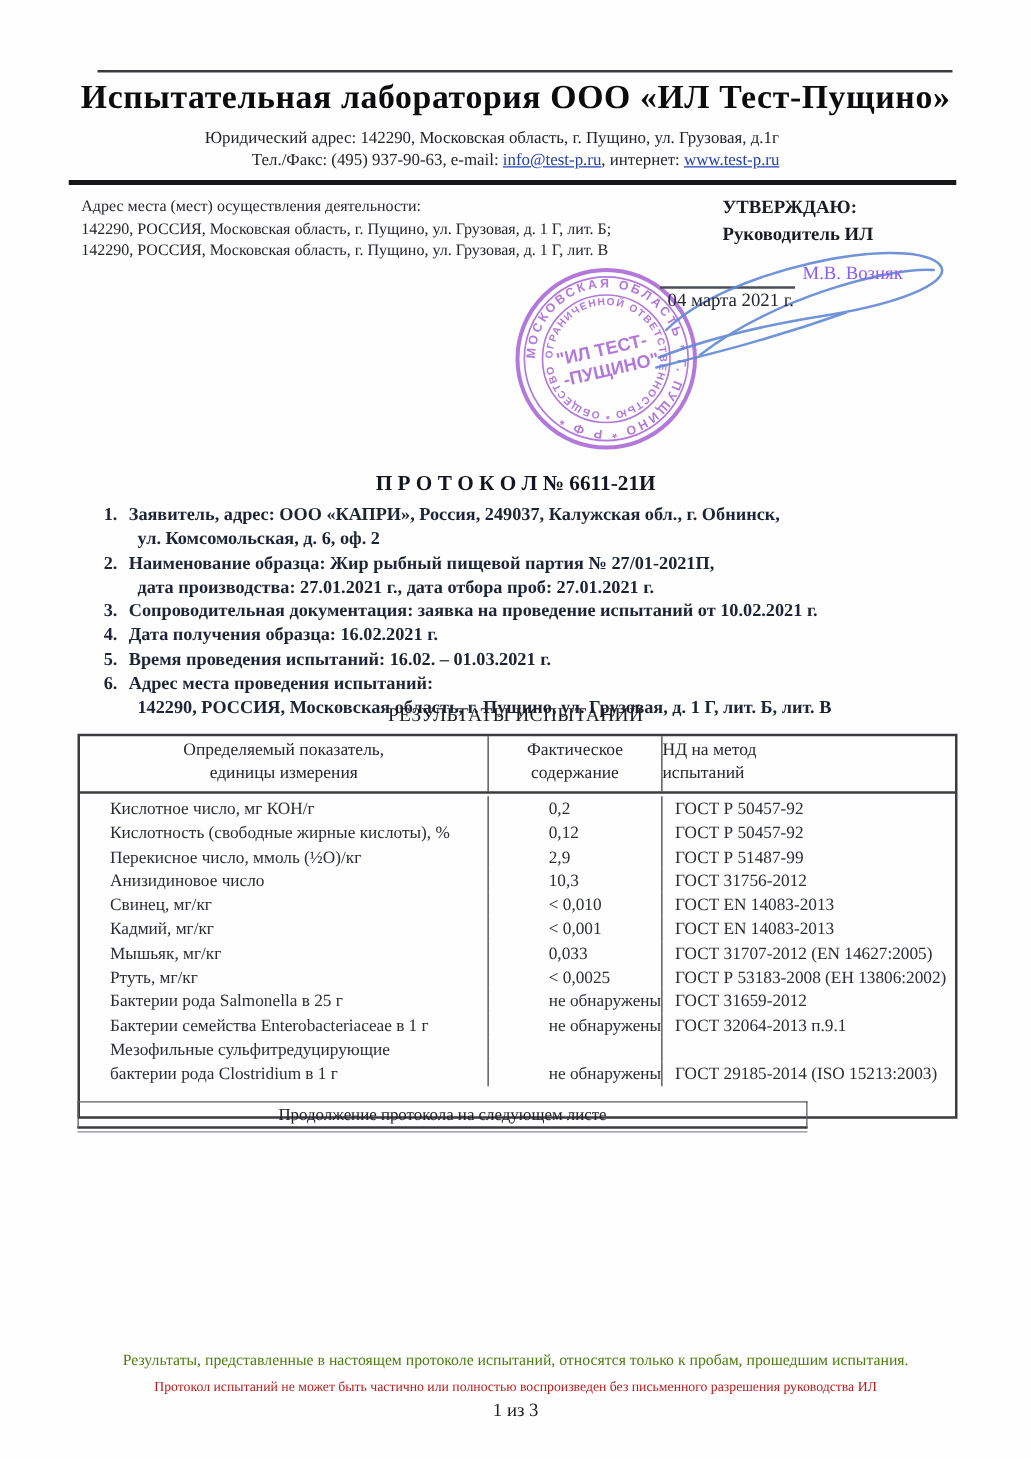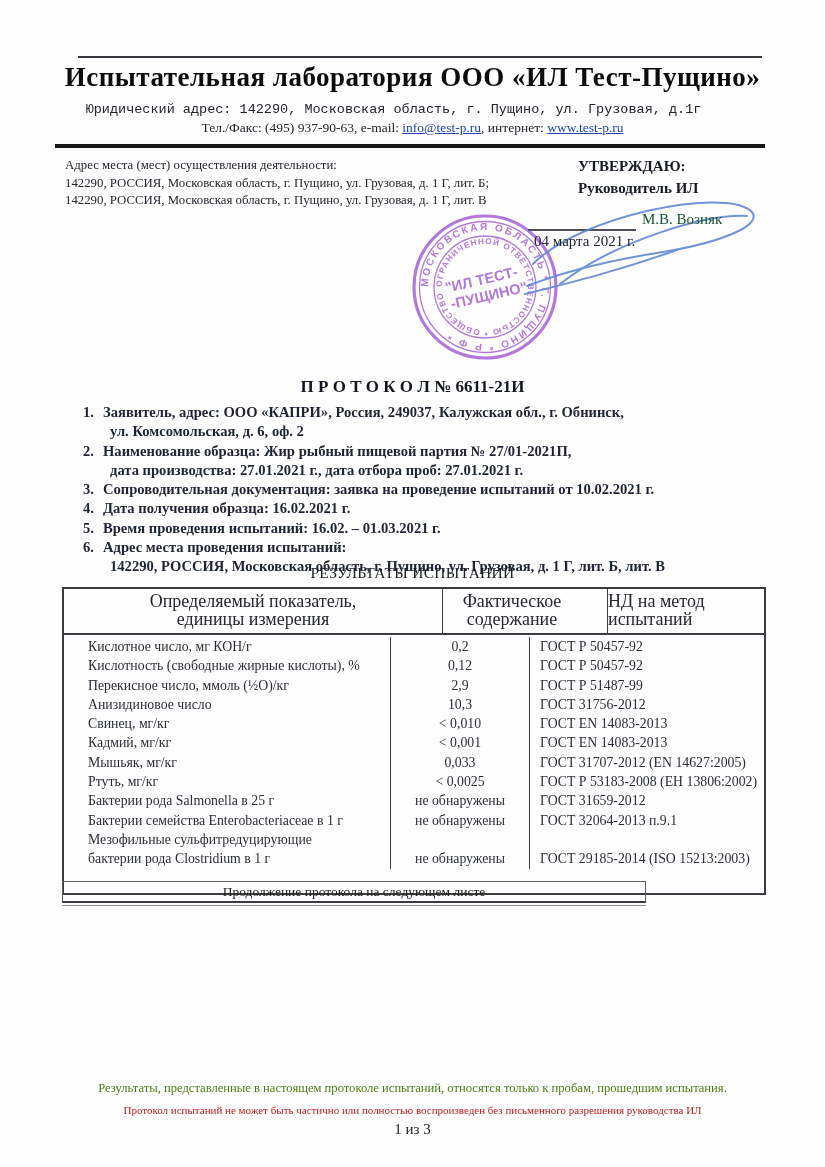--- a/index.html
+++ b/index.html
@@ -8,52 +8,52 @@
     position:relative; width:825px; height:1167px; margin:0 auto;
     background:#fefefe; overflow:hidden;
     font-family:"Liberation Serif", serif; color:#1a1a1a;
   }
   .abs { position:absolute; }
   .center { text-align:center; }
 
   
   .rule-top { left:78px; top:56px; width:684px; height:2px; background:#3a3a40; }
   .lab-title { left:0; top:62px; width:825px; font-size:27px; font-weight:bold; color:#0c0c0e; letter-spacing:.5px; }
-  .legal-address { left:0; top:102px; width:787px; font-size:13.5px; color:#22242c;font-family:Liberation Mono, monospace; }
+  .legal-address { left:0; top:102px; width:787px; font-size:13.5px; color:#22242c; }
   .contact-line { left:0; top:120px; width:825px; font-size:13.5px; color:#22242c; }
   .doc-link { color:#2241ae; text-decoration:underline; }
   .rule-thick { left:55px; top:144px; width:710px; height:4px; background:#17171a; }
 
   
   .address-block { left:65px; top:157px; width:470px; font-size:12.8px; line-height:17.5px; color:#23252d; }
   .approve-label { left:578px; top:158px; font-size:15px; font-weight:bold; color:#181b24; }
   .approver-role { left:578px; top:180px; font-size:15px; font-weight:bold; color:#181b24; }
   .sig-line { left:528px; top:229px; width:108px; height:2px; background:#4c4f58; }
-  .approver-name { left:642px; top:211px; font-size:15px; color:#14532d; }
+  .approver-name { left:642px; top:211px; font-size:15px; color:#8b5cf6; }
   .approval-date { left:534px; top:233px; font-size:15px; color:#23252d; }
 
   .stamp-svg { left:397px; top:199px; width:176px; height:176px; opacity:.88; }
   .signature-svg { left:505px; top:186px; width:270px; height:130px; opacity:.9; }
 
   
   .protocol-title { left:0; top:377px; width:825px; font-size:17px; font-weight:bold; color:#131620; }
   .protocol-list { left:65px; top:403px; width:710px; font-size:14.6px; font-weight:bold; color:#1d2434; }
   .p-item { position:relative; padding-left:38px; line-height:19.3px; }
   .p-num { position:absolute; left:18px; top:0; }
   .p-line + .p-line { padding-left:7px; }
 
   
   .results-title { left:0; top:564px; width:825px; font-size:15.5px; color:#1d1f24; letter-spacing:.3px; }
   .rtable { left:62px; top:587px; width:704px; border:2px solid #3b3b41; background:transparent; }
   .t-row { display:flex; }
   .t-head { border-bottom:2px solid #3b3b41; }
-  .t-head .cell { padding:3px 16px 5px; font-size:18px; white-space:pre-line; text-align:center; line-height:18px; color:#26282f;margin-left:26px; }
+  .t-head .cell { padding:3px 16px 5px; font-size:14px; white-space:pre-line; text-align:center; line-height:18px; color:#26282f; }
   .cell { font-size:13.8px; line-height:19.3px; color:#2a2d35; }
   .c1 { width:326px; padding-left:24px; }
-  .c2 { width:139px; text-align:center; border-left:1.5px solid #3b3b41; }
+  .c2 { width:139px; border-left:1.5px solid #3b3b41;padding-left:48px; }
   .c3 { flex:1; padding-left:10px; border-left:1.5px solid #3b3b41; }
   .t-body { padding:2px 0 24px; }
   .t-body .t-row { min-height:19.3px; }
 
   
   .cont-box { left:62px; top:881px; width:584px; height:22px; border:1px solid #5b5b60; border-bottom:2px solid #3b3b41; font-size:13.5px; line-height:20px; color:#222; }
   .cont-box::after { content:""; position:absolute; left:-1px; right:-1px; bottom:-5px; height:1px; background:#8a8a8e; }
 
   
   .footer-note1 { left:0; top:1081px; width:825px; font-size:12.6px; color:#4d7c0f; }

